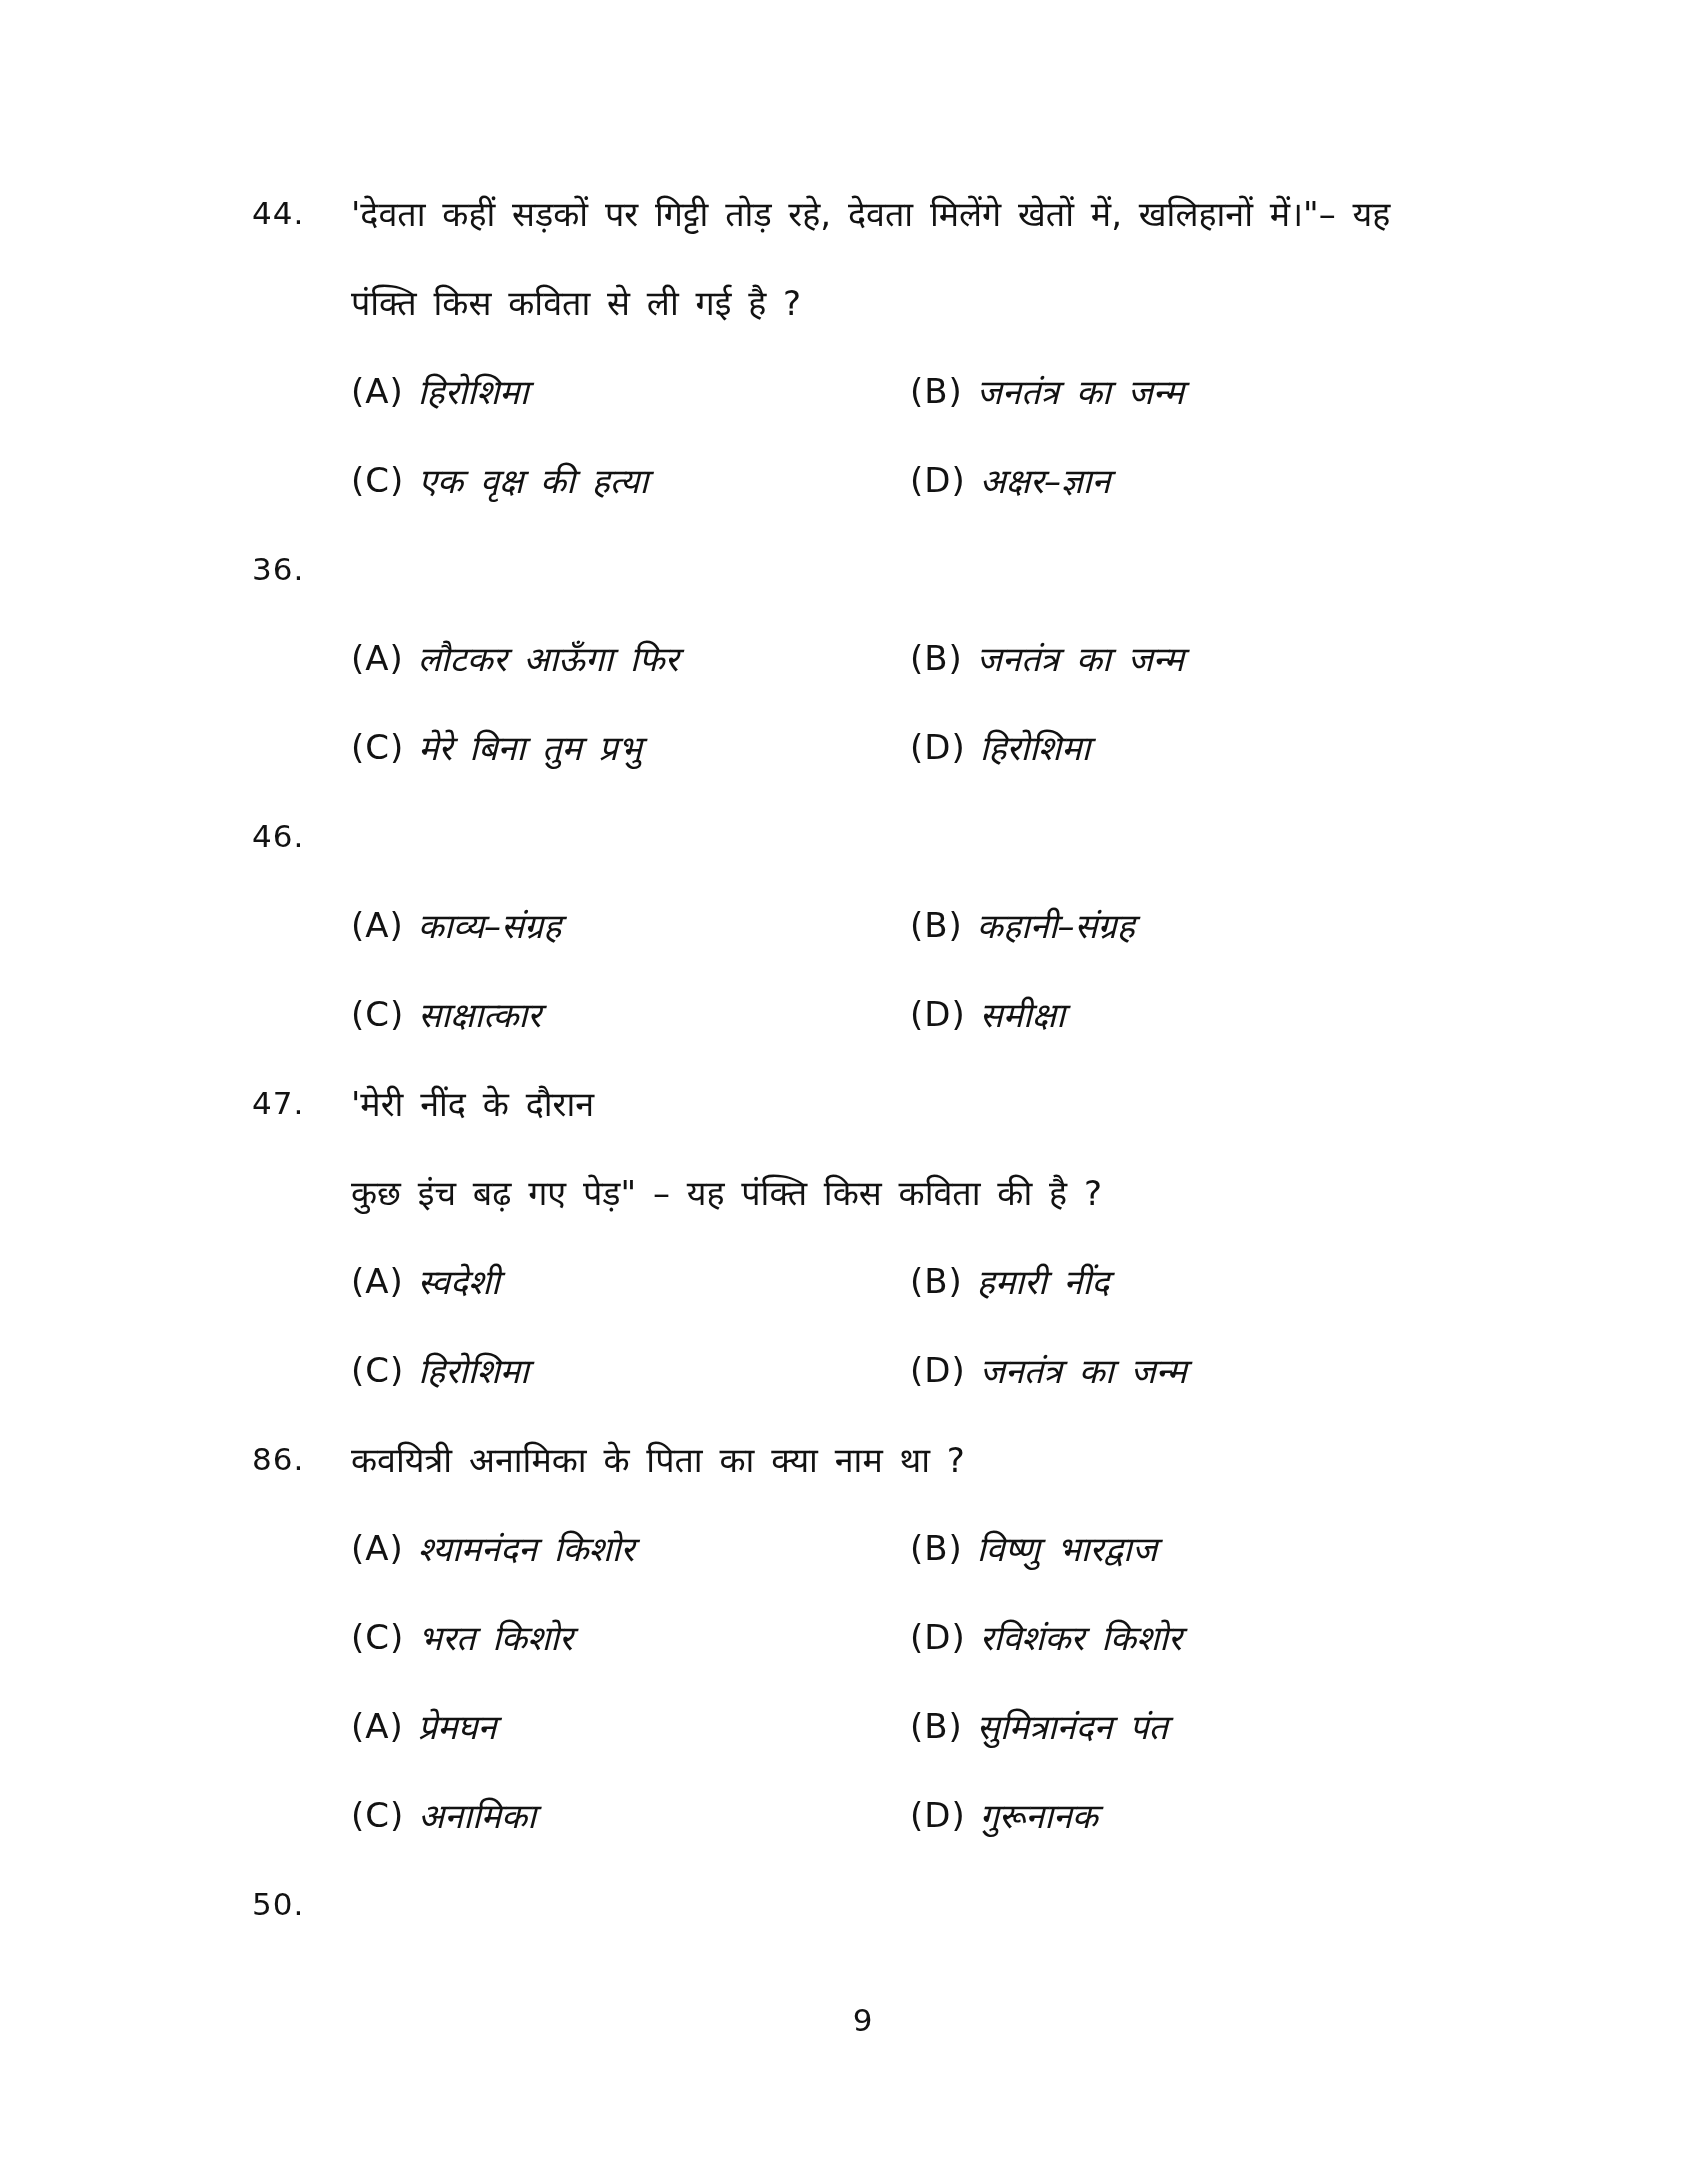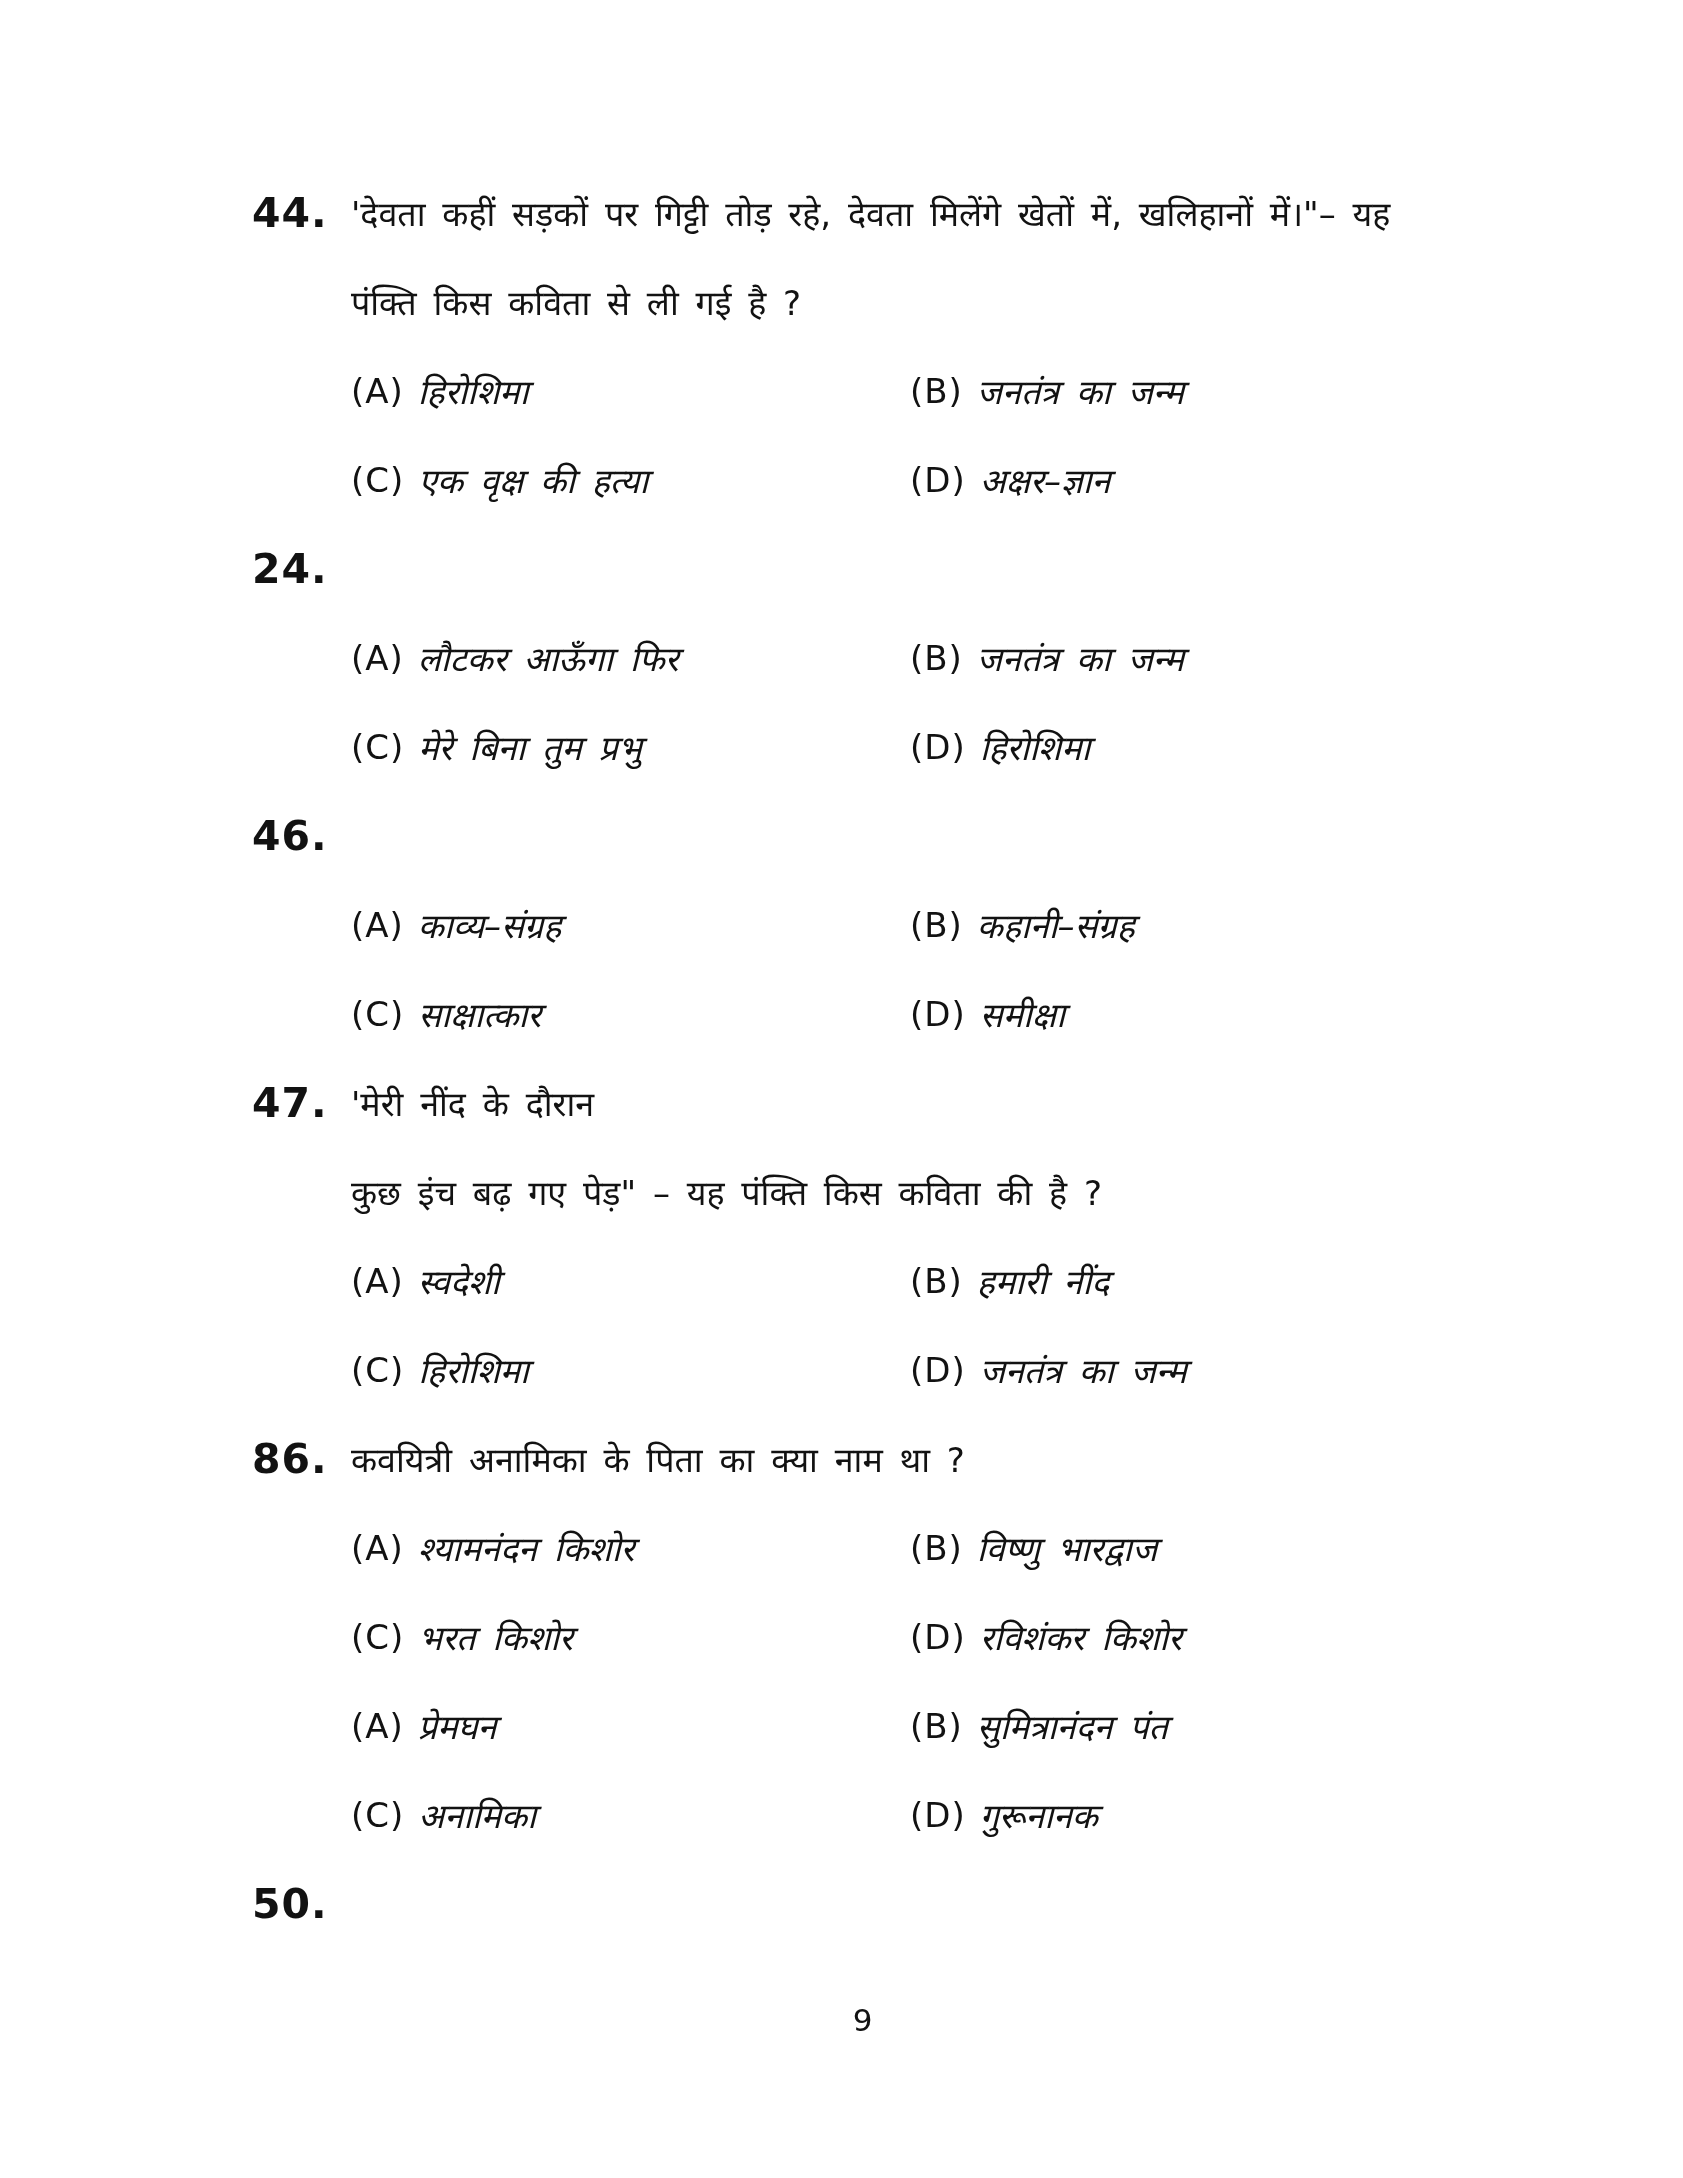--- a/index.html
+++ b/index.html
@@ -23,24 +23,23 @@
     margin-right: 149px;
     font-size: 34px;
     word-spacing: 6px;
     white-space: nowrap;
   }
   .qnum {
     position: absolute;
     left: -99px;
     top: 50%;
     transform: translateY(-50%);
-    font-size: 41px;
+    font-size: 31px;
     letter-spacing: 1px;
     word-spacing: 0;
-    font-weight: bold;
   }
   .opts {
     display: grid;
     grid-template-columns: 559px 1fr;
     margin-left: 351px;
     margin-right: 149px;
   }
   .opt {
     height: 89px;
     display: flex;
@@ -89,21 +88,21 @@
         </div>
         <div class="opt">
           <span class="olabel">(D)</span>
           <span class="otext">अक्षर–ज्ञान</span>
         </div>
       </div>
     </div>
 
     <div class="qblock">
       <div class="row">
-        <span class="qnum">24.</span>
+        <span class="qnum">36.</span>
       </div>
       <div class="opts">
         <div class="opt">
           <span class="olabel">(A)</span>
           <span class="otext">लौटकर आऊँगा फिर</span>
         </div>
         <div class="opt">
           <span class="olabel">(B)</span>
           <span class="otext">जनतंत्र का जन्म</span>
         </div>

